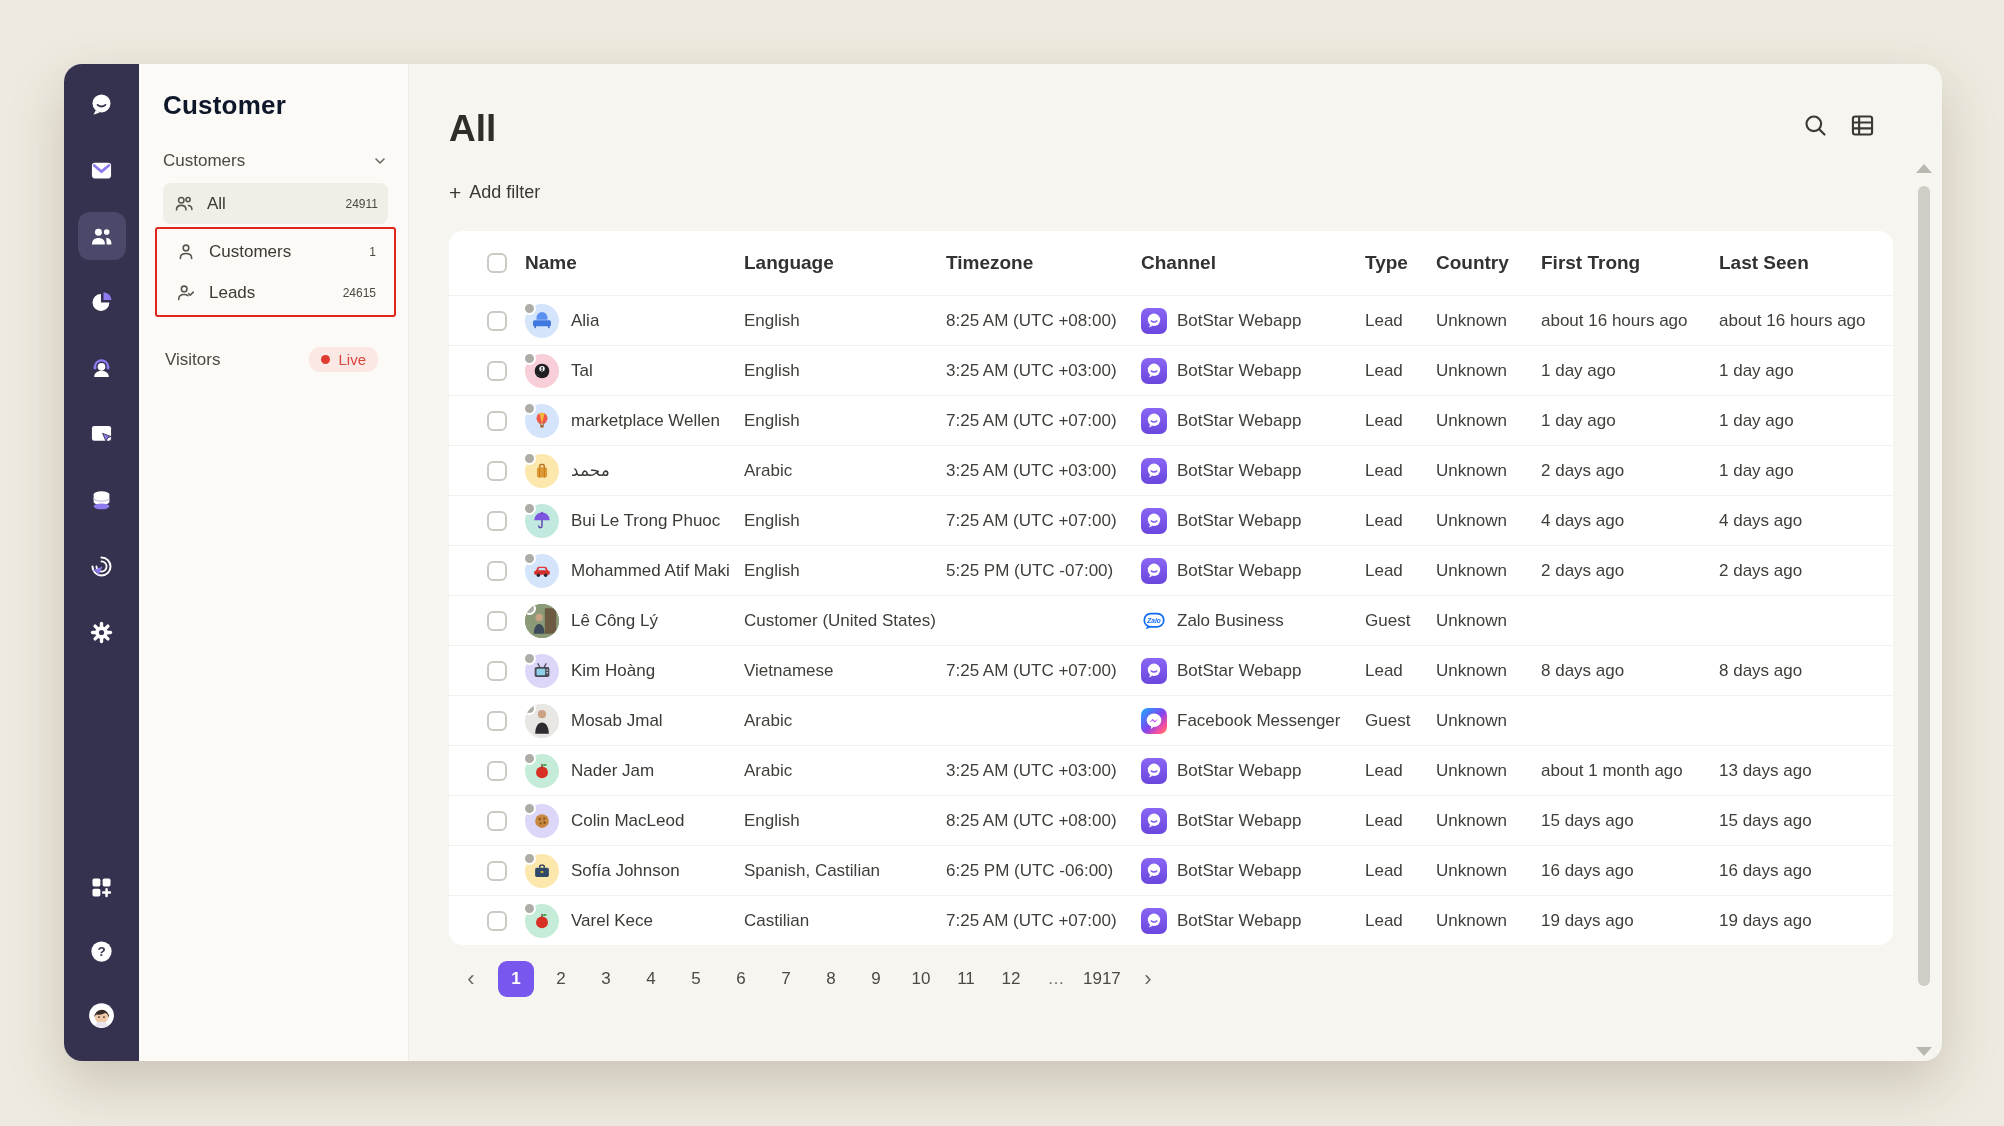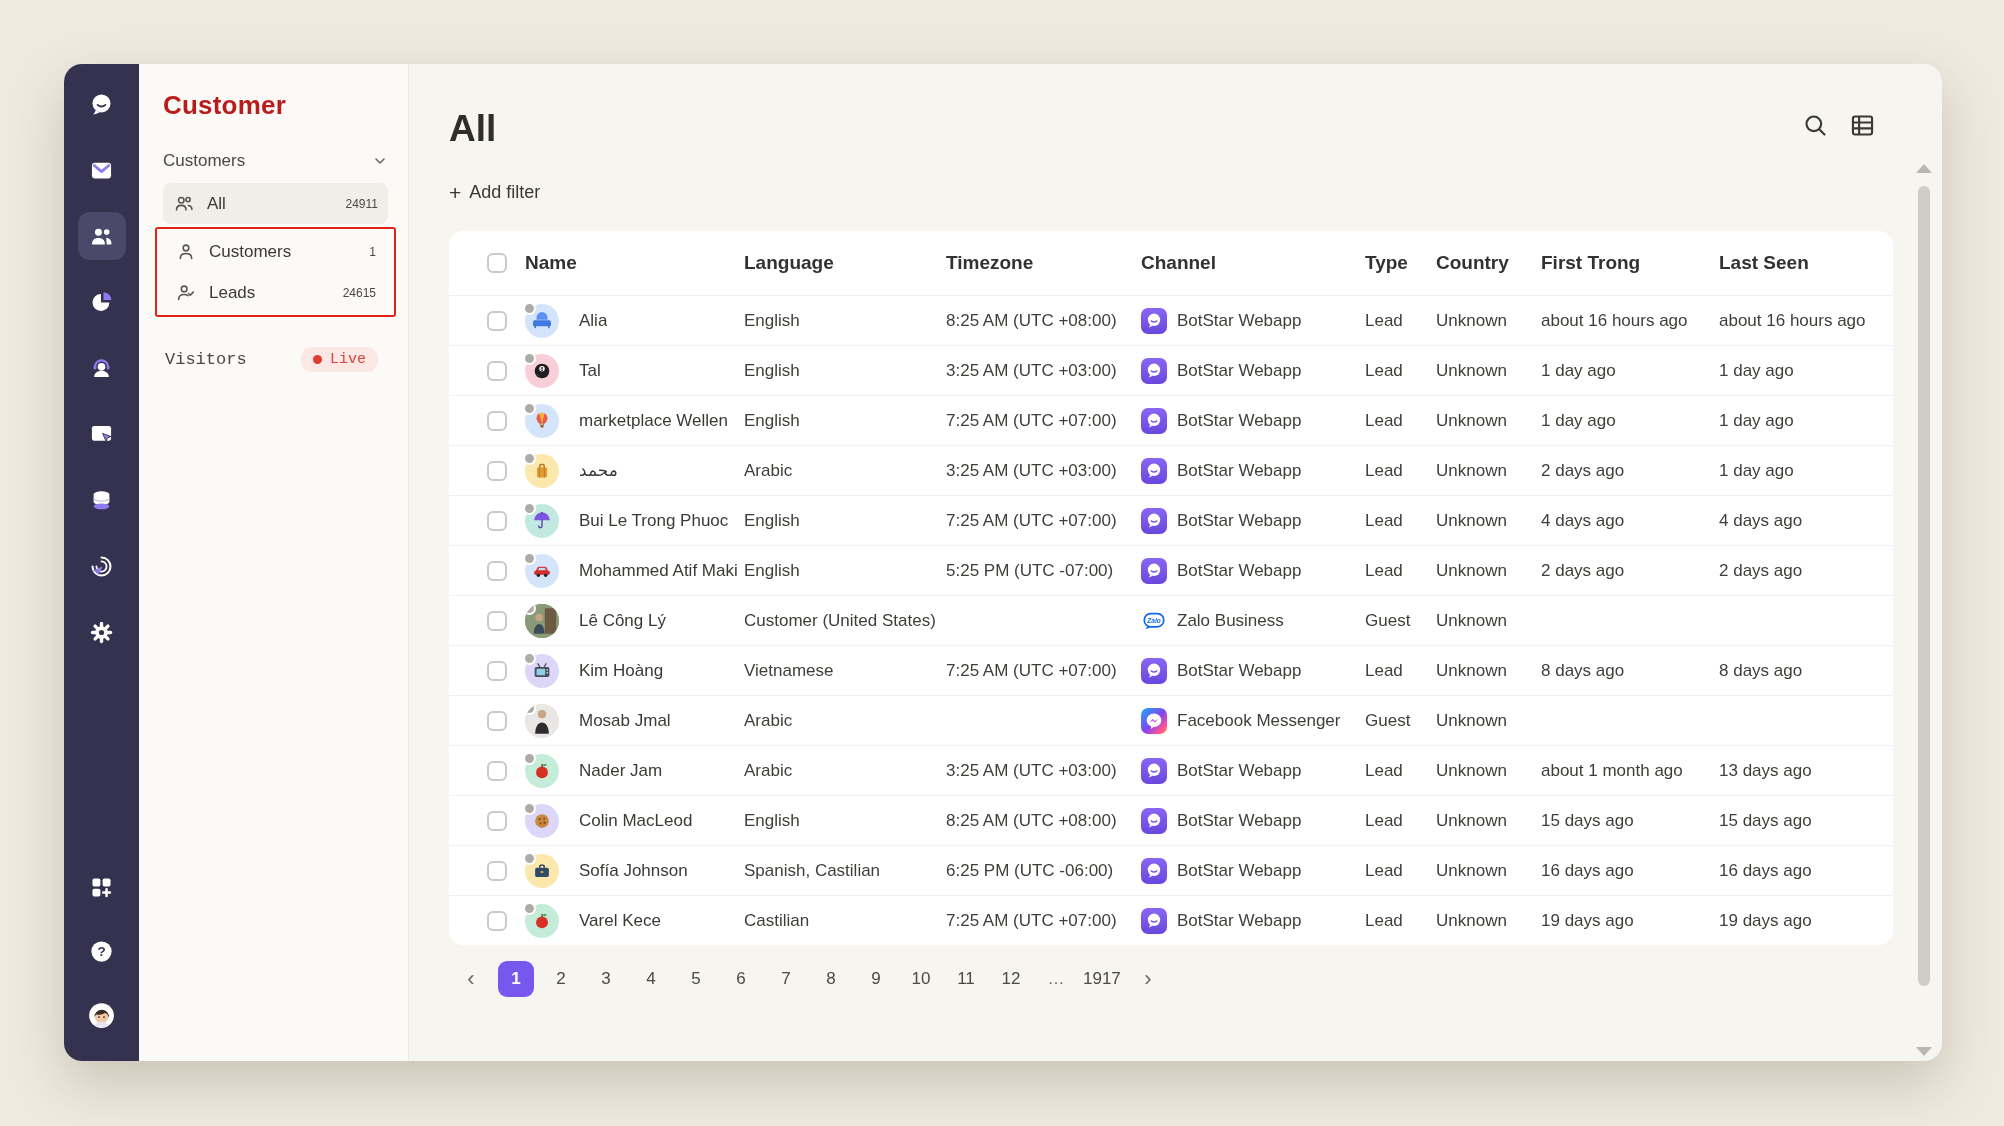--- a/index.html
+++ b/index.html
@@ -15,31 +15,31 @@
            margin-bottom:18px;cursor:pointer;flex-shrink:0;}
   .nav-btn.active{background:#4b4969;}
   .nav-btn svg{width:27px;height:27px;display:block;}
   .nav-spacer{flex:1;}
   .nav-bottom .nav-btn{margin-bottom:16px;}
   .nav-bottom .nav-btn:last-child{margin-bottom:0;}
 
   
   .panel{width:270px;background:#fbfaf7;border-right:1px solid #ecebe5;flex-shrink:0;
          padding:26px 20px 0 24px;box-sizing:border-box;position:relative;}
-  .panel-title{font-size:26px;font-weight:bold;color:#b91c1c;letter-spacing:.2px;}
+  .panel-title{font-size:26px;font-weight:bold;color:#0f172a;letter-spacing:.2px;}
   .section-row{display:flex;align-items:center;justify-content:space-between;margin-top:30px;margin-bottom:12px;cursor:pointer;}
   .section-label{font-size:17px;color:#4b4944;}
   .chev{width:16px;height:16px;}
   .pitem{display:flex;align-items:center;height:41px;padding:0 10px;border-radius:8px;cursor:pointer;}
   .pitem.active{background:#f1eee7;}
   .pitem .picon{width:22px;height:22px;margin-right:12px;flex-shrink:0;}
   .pitem .plabel{font-size:17px;color:#3c3a35;flex:1;}
   .pitem .pcount{font-size:12px;color:#4b4944;}
   .pbox{border:2px solid #e0251a;border-radius:3px;margin:3px -8px 0 -8px;padding:2px 8px;}
-  .visitors-row{display:flex;align-items:center;justify-content:space-between;margin-top:30px;padding:0 10px 0 2px;cursor:pointer;font-family:Liberation Mono, monospace;}
+  .visitors-row{display:flex;align-items:center;justify-content:space-between;margin-top:30px;padding:0 10px 0 2px;cursor:pointer;}
   .visitors-label{font-size:17px;color:#4b4944;}
   .live-pill{background:#fbe8e4;border-radius:11px;padding:4px 12px;display:flex;align-items:center;gap:8px;}
   .live-dot{width:9px;height:9px;border-radius:50%;background:#e03b30;}
   .live-text{font-size:15px;color:#d5453c;}
 
   
   .main{flex:1;position:relative;padding:0 0 0 40px;box-sizing:border-box;overflow:hidden;}
   .page-title{font-size:37px;font-weight:bold;color:#2f2e2a;margin-top:44px;}
   .top-icons{position:absolute;top:48px;right:66px;display:flex;gap:20px;}
   .top-icons .tico{width:27px;height:27px;cursor:pointer;}
@@ -47,21 +47,21 @@
   .addfilter .plus{font-size:21px;line-height:1;}
 
   .card{margin-top:28px;width:1444px;background:#ffffff;border-radius:14px;overflow:hidden;}
   .trow{display:grid;grid-template-columns:76px 219px 202px 195px 224px 71px 105px 178px minmax(0,1fr);
         align-items:center;height:49px;border-top:1px solid #f3f1ec;}
   .trow.thead{height:64px;border-top:none;}
   .thead .hcell{font-size:19px;font-weight:bold;color:#343230;}
   .cell{font-size:17px;color:#403e39;white-space:nowrap;overflow:hidden;text-overflow:ellipsis;padding-right:10px;}
   .cbwrap{display:flex;justify-content:flex-start;padding-left:38px;}
   .cb{width:20px;height:20px;border:2px solid #cbc9c3;border-radius:6px;background:#fff;cursor:pointer;box-sizing:border-box;}
-  .namecell{display:flex;align-items:center;gap:20px;min-width:0;}
+  .namecell{display:flex;align-items:center;gap:12px;min-width:0;}
   .avatar{width:34px;height:34px;border-radius:50%;position:relative;flex-shrink:0;display:flex;
           align-items:center;justify-content:center;overflow:visible;}
   .avatar svg{width:22px;height:22px;}
   .avatar.clip{overflow:hidden;}
   .avatar.clip svg{width:34px;height:34px;}
   .statusdot{position:absolute;top:-2px;left:-2px;width:9px;height:9px;border-radius:50%;
              background:#aeaca7;border:2px solid #fff;z-index:2;}
   .nametext{font-size:17px;color:#3c3a35;white-space:nowrap;overflow:hidden;text-overflow:ellipsis;}
   .chancell{display:flex;align-items:center;gap:10px;min-width:0;}
   .ch{width:26px;height:26px;border-radius:7px;display:flex;align-items:center;justify-content:center;flex-shrink:0;}

